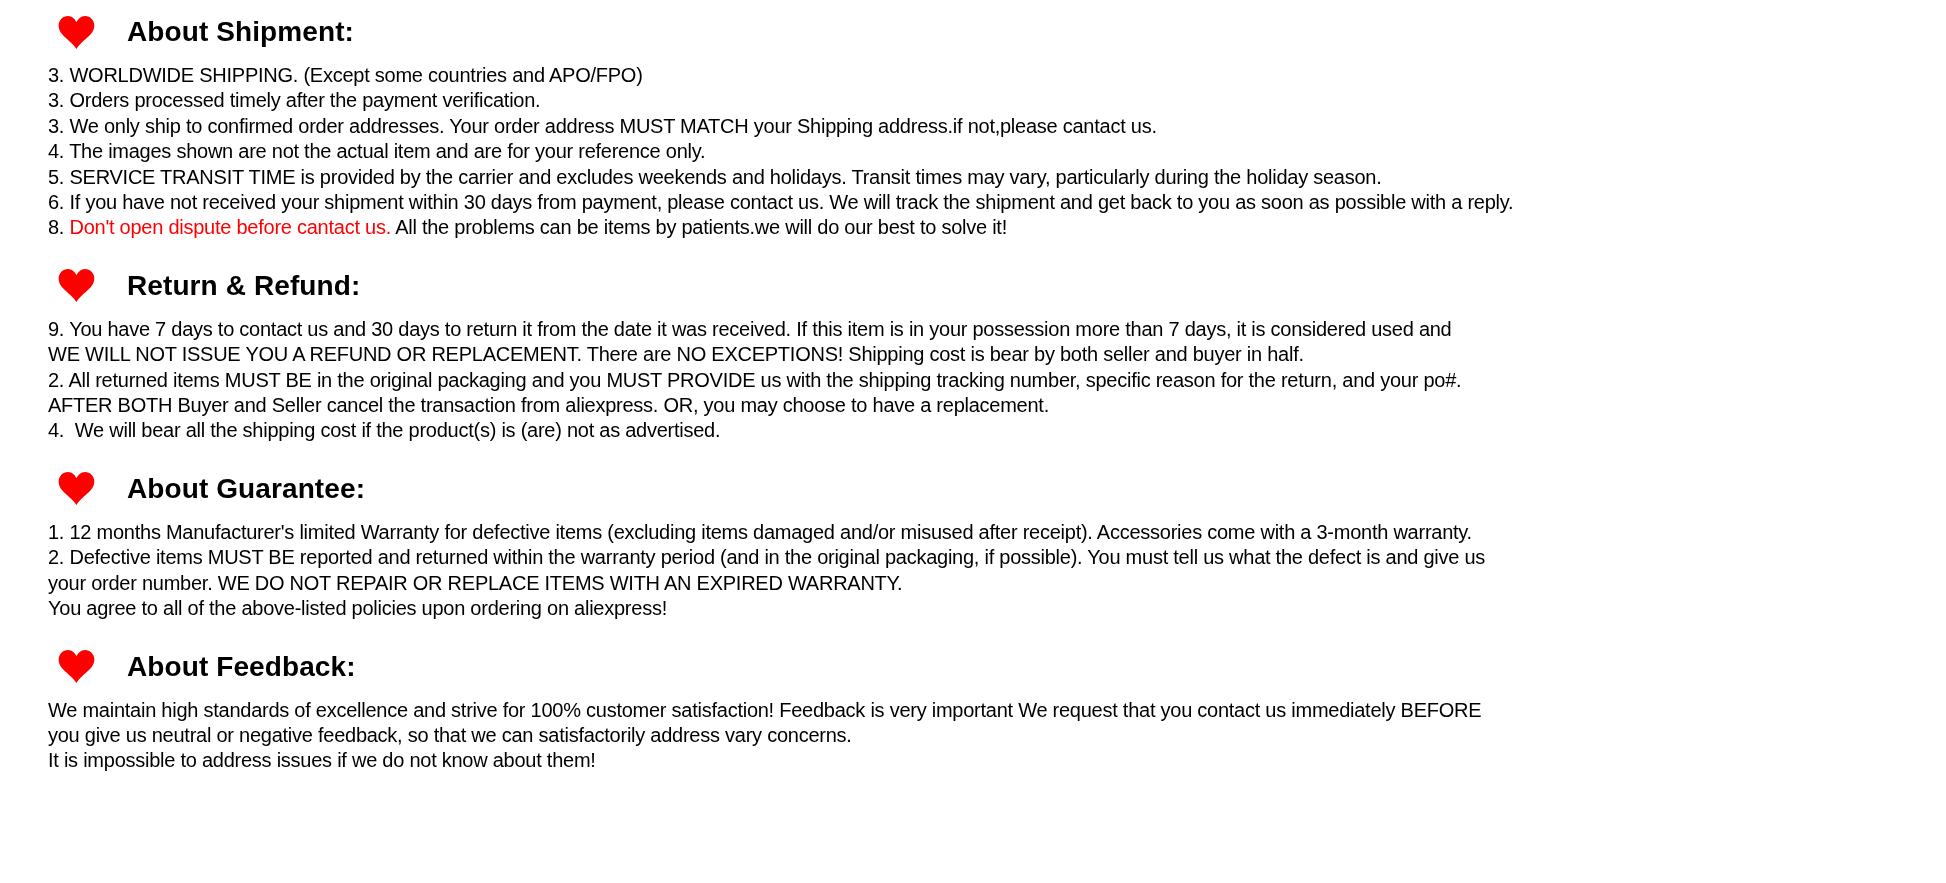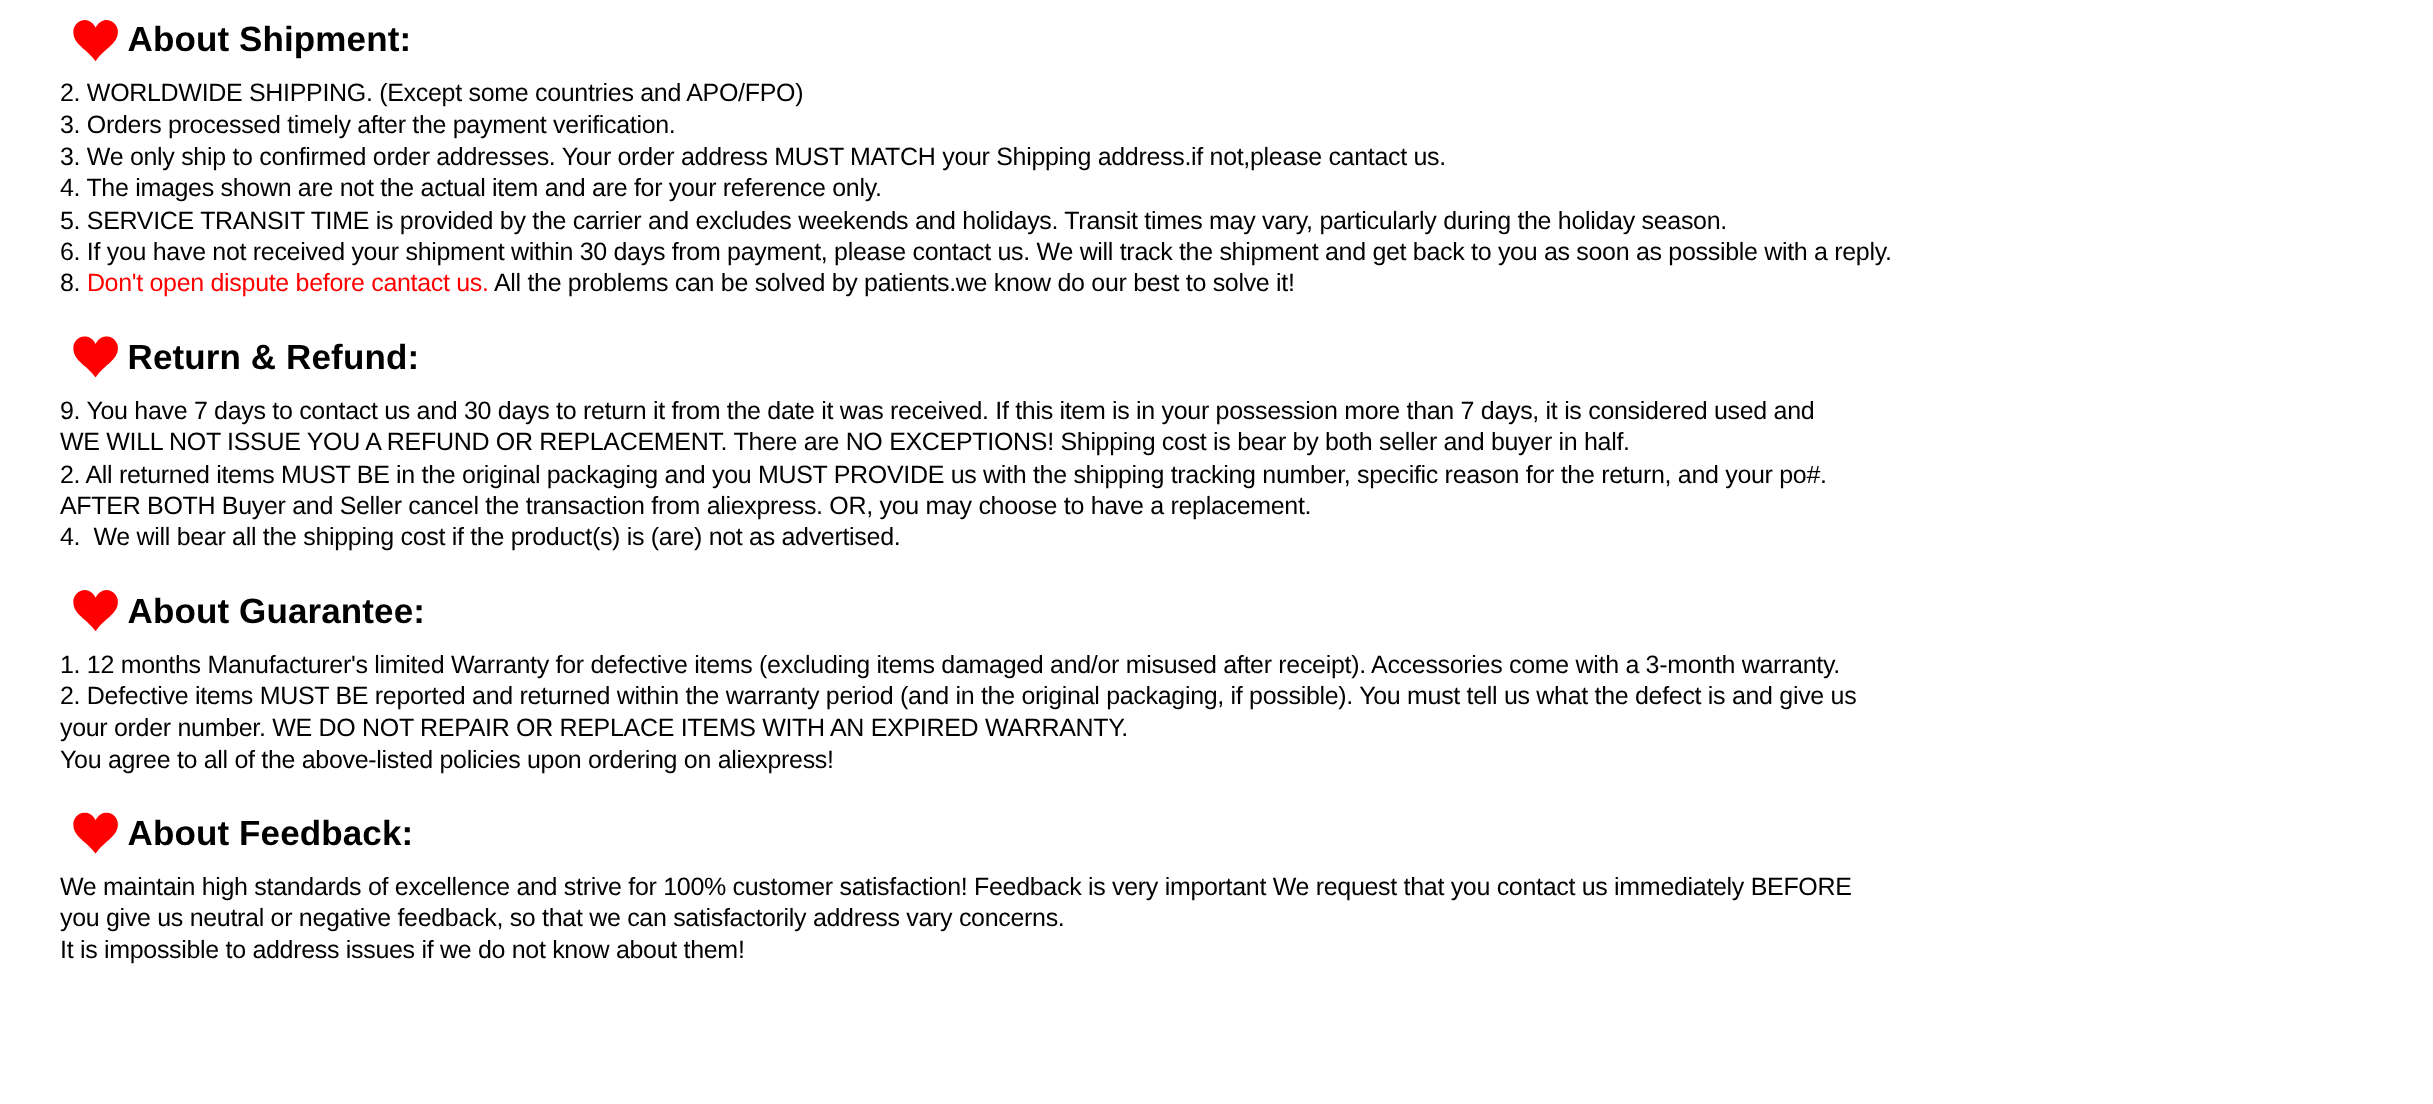--- a/index.html
+++ b/index.html
@@ -16,21 +16,21 @@
   }
   .content {
     padding: 12px 30px 0 48px;
   }
   .section {
     margin-bottom: 25px;
   }
   .heading-row {
     display: flex;
     align-items: center;
-    gap: 7px;
+    gap: 32px;
     margin-left: 10px;
     margin-bottom: 11px;
     height: 40px;
   }
   .heart-icon svg {
     display: block;
     width: 37px;
     height: 33px;
   }
   .section-heading {
@@ -57,27 +57,27 @@
   <div class="section">
     <div class="heading-row">
       <span class="heart-icon">
         <svg viewBox="0 0 32 29.6" aria-hidden="true">
             <path class="heart-path" d="M23.6,0c-3.4,0-6.3,2.7-7.6,5.6C14.7,2.7,11.8,0,8.4,0C3.8,0,0,3.8,0,8.4c0,9.4,9.5,11.9,16,21.2c6.1-9.3,16-12.1,16-21.2C32,3.8,28.2,0,23.6,0z" fill="#ff0000"></path>
           </svg>
       </span>
       <h2 class="section-heading">About Shipment:</h2>
     </div>
     <div class="lines">
-        <div class="line"><span>2. WORLDWIDE SHIPPING. (Except some countries and APO/FPO)</span></div>
+        <div class="line"><span>3. WORLDWIDE SHIPPING. (Except some countries and APO/FPO)</span></div>
         <div class="line"><span>3. Orders processed timely after the payment verification.</span></div>
         <div class="line"><span>3. We only ship to confirmed order addresses. Your order address MUST MATCH your Shipping address.if not,please cantact us.</span></div>
         <div class="line"><span>4. The images shown are not the actual item and are for your reference only.</span></div>
         <div class="line"><span>5. SERVICE TRANSIT TIME is provided by the carrier and excludes weekends and holidays. Transit times may vary, particularly during the holiday season.</span></div>
         <div class="line"><span>6. If you have not received your shipment within 30 days from payment, please contact us. We will track the shipment and get back to you as soon as possible with a reply.</span></div>
-        <div class="line"><span>8. </span><span style="color: rgb(255, 0, 0);">Don't open dispute before cantact us.</span><span> All the problems can be solved by patients.we know do our best to solve it!</span></div>
+        <div class="line"><span>8. </span><span style="color: rgb(255, 0, 0);">Don't open dispute before cantact us.</span><span> All the problems can be items by patients.we will do our best to solve it!</span></div>
       </div>
   </div>
 
   <div class="section">
     <div class="heading-row">
       <span class="heart-icon">
         <svg viewBox="0 0 32 29.6" aria-hidden="true">
             <path class="heart-path" d="M23.6,0c-3.4,0-6.3,2.7-7.6,5.6C14.7,2.7,11.8,0,8.4,0C3.8,0,0,3.8,0,8.4c0,9.4,9.5,11.9,16,21.2c6.1-9.3,16-12.1,16-21.2C32,3.8,28.2,0,23.6,0z" fill="#ff0000"></path>
           </svg>
       </span>

